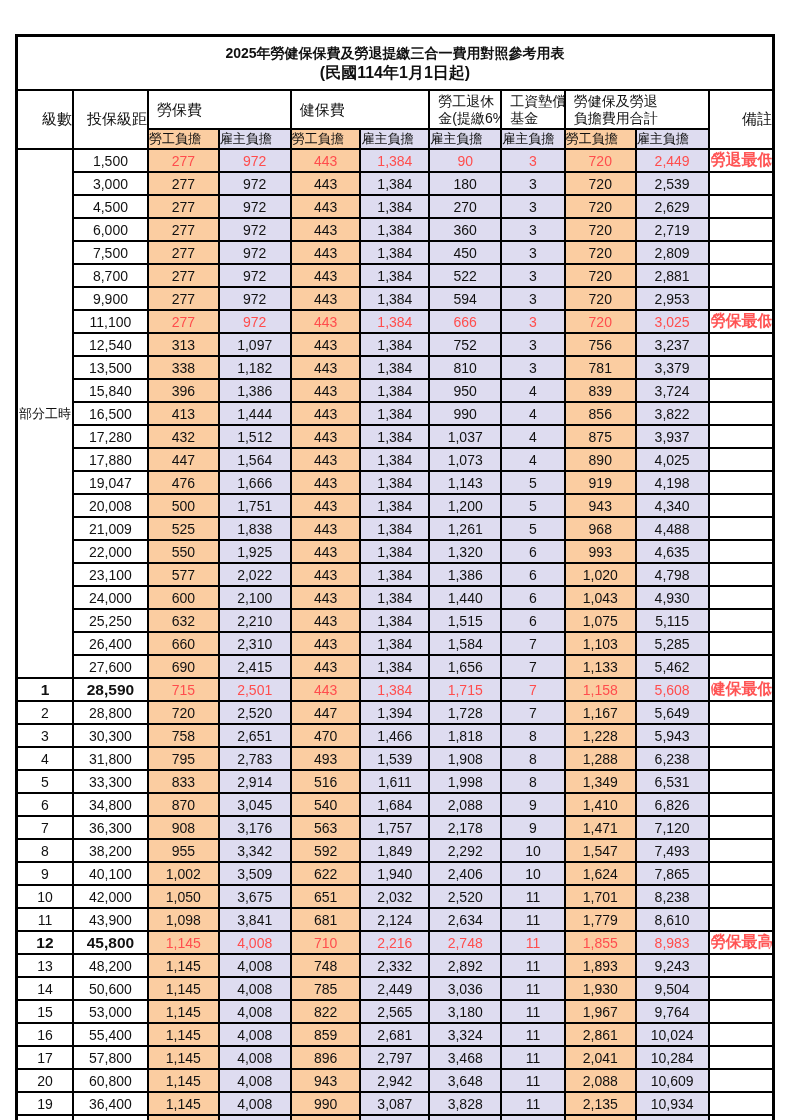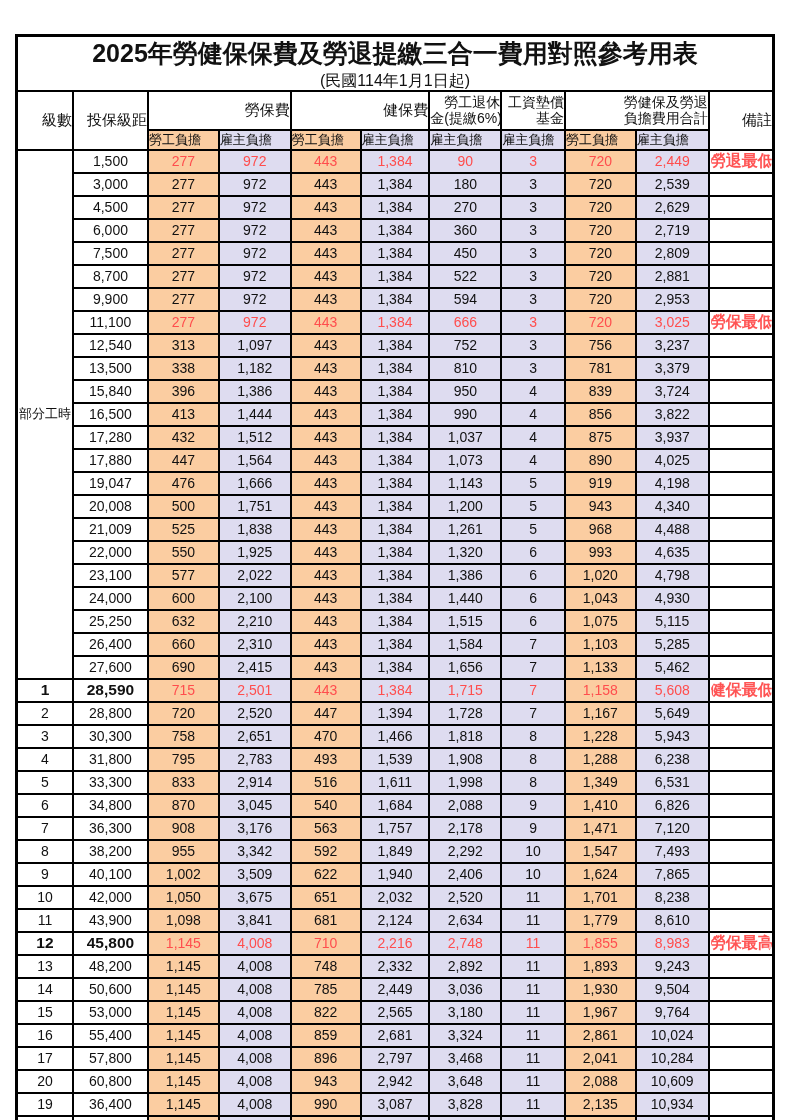--- a/index.html
+++ b/index.html
@@ -2,24 +2,24 @@
 <html><head>
 <meta charset="utf-8">
 <style>
   html,body{margin:0;padding:0;background:#ffffff;}
   body{width:791px;font-family:"Liberation Sans","DejaVu Sans",sans-serif;color:#111;}
   .page{padding:34px 15px 0 15px;}
   table{border-collapse:collapse;table-layout:fixed;width:760px;border:3px solid #000;}
   td,th{border:2px solid #000;padding:0;overflow:hidden;white-space:nowrap;}
   
   .title-cell{height:52px;text-align:center;vertical-align:middle;background:#fff;}
-  .main-title{font-size:25px;font-weight:700;line-height:1.35;}
-  .sub-title{font-size:16px;font-weight:400;line-height:1.2;}
+  .main-title{font-size:14px;font-weight:700;line-height:1.35;}
+  .sub-title{font-size:16px;font-weight:700;line-height:1.2;}
   
-  .ghead{height:37px;text-align:right;vertical-align:middle;font-size:15px;font-weight:400;background:#fff;line-height:1.2;}
+  .ghead{height:37px;text-align:left;vertical-align:middle;font-size:15px;font-weight:400;background:#fff;line-height:1.2;padding-left:8px;}
   .ghead .l2{display:block;font-size:14px;}
   .shead{height:18px;text-align:left;vertical-align:middle;font-size:13px;background:#fff;}
   .rowspan-head{text-align:right;vertical-align:middle;font-size:15px;background:#fff;}
   
   tbody td{height:21px;text-align:center;vertical-align:middle;font-size:14px;}
   .on{background:#FBCDA1;}
   .lv{background:#DEDCF0;}
   .level-cell,.bracket-cell{background:#fff;}
   .part-time{font-size:13px;background:#fff;}
   .remark-cell{background:#fff;color:#FF5454;font-size:16px;font-weight:700;border-radius:11px;}

